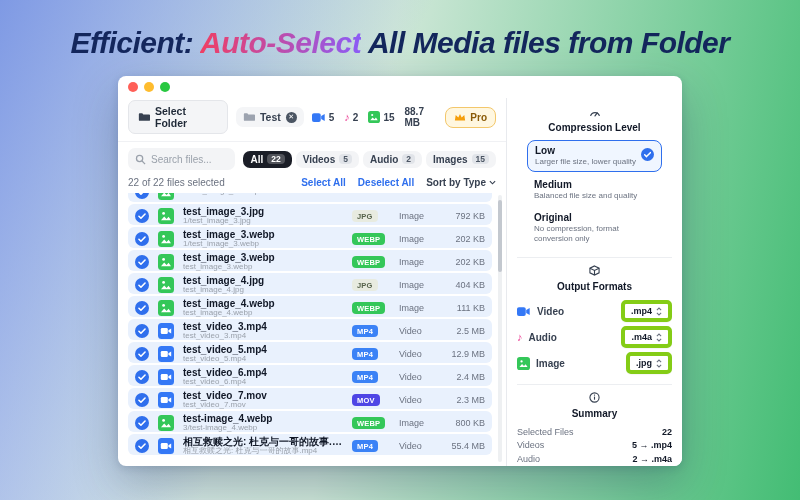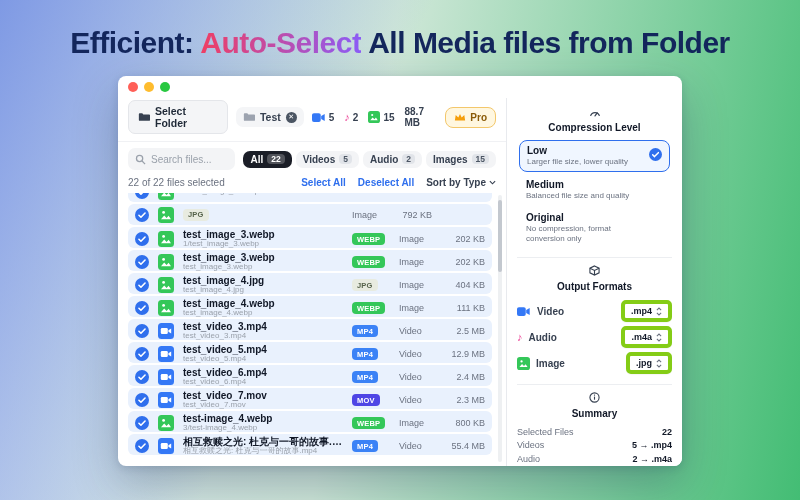--- a/index.html
+++ b/index.html
@@ -5,21 +5,21 @@
   * { box-sizing: border-box; margin: 0; padding: 0; }
   html,body { width:800px; height:500px; overflow:hidden; }
   body {
     font-family:"Liberation Sans","DejaVu Sans",sans-serif;
     background-image:
       linear-gradient(115deg, rgba(110,140,225,.85) 0%, rgba(110,140,225,0) 42%),
       linear-gradient(100deg, #dfe8f6 0%, #cfe7d8 45%, #43bd74 100%);
   }
   
   .headline { text-align:center; padding-top:26px; font-size:30px; font-weight:800;
-    letter-spacing:-.5px; color:#13265c; }
+    letter-spacing:-.5px; color:#13265c;font-style:italic; }
   .headline .hl { background:linear-gradient(90deg, var(--highlight-from,#ef3e63), var(--highlight-to,#8b5cf6));
     -webkit-background-clip:text; background-clip:text; color:transparent; }
   
   .window { width:564px; height:390px; margin:16px auto 0; background:#fff; border-radius:8px;
     box-shadow:0 18px 45px rgba(20,40,80,.30), 0 2px 8px rgba(20,40,80,.15); overflow:hidden;
     display:flex; flex-direction:column; }
   .titlebar { height:22px; display:flex; align-items:center; gap:6px; padding:0 10px; flex:none; }
   .dot { width:10px; height:10px; border-radius:50%; }
   .dot.red{background:#ff5f57}.dot.yellow{background:#febc2e}.dot.green{background:#28c840}
   .main { flex:1; display:flex; min-height:0; }
@@ -69,21 +69,21 @@
   .b-mp4 { background:var(--blue,#3b82f6); color:#fff; }
   .b-mov { background:var(--indigo,#4f46e5); color:#fff; }
   .f-kind { font-size:9px; color:#6b7280; }
   .f-size { font-size:9px; color:#6b7280; text-align:right; white-space:nowrap; }
   .scrollbar { position:absolute; right:4px; top:2px; bottom:4px; width:4px; background:#eef0f2; border-radius:2px; }
   .scroll-thumb { position:absolute; top:5px; width:4px; height:72px; background:#c3c8cf; border-radius:2px; cursor:grab; }
   
   .sidebar { width:176px; flex:none; border-left:1px solid #e8eaee; padding:9px 10px; background:#fff;
     display:flex; flex-direction:column; overflow:hidden; }
   .section-title { display:flex; align-items:center; gap:5px; font-size:10px; font-weight:800; color:#111827; margin:1px 0 4px;flex-direction:column; }
-  .opt-card { position:relative; border-radius:8px; padding:4px 7px; margin:3px 2px; cursor:pointer; }
+  .opt-card { position:relative; border-radius:8px; padding:4px 7px; margin:3px 10px; cursor:pointer; }
   .opt-card.selected { border:1.5px solid var(--accent,#2f6fed); background:#f0f6ff; }
   .o-name { font-size:10px; font-weight:700; color:#111827; }
   .o-desc { font-size:8px; color:#6b7280; line-height:1.25; margin-top:1px; padding-right:14px; }
   .sel-check { position:absolute; right:7px; top:7px; }
   .divider { height:1px; background:#eceef1; margin:6px 0; flex:none; }
   .fmt-row { display:flex; align-items:center; margin:4px 0; }
   .fmt-left { display:flex; align-items:center; gap:6px; font-size:10px; font-weight:600; color:#374151; }
   .select-box { margin-left:auto; display:inline-flex; align-items:center; gap:4px; border:4px solid #84cc16;
     border-radius:5px; padding:2px 6px; font-size:9px; font-weight:700; color:#111827; background:#fff; cursor:pointer;
     box-shadow:0 1px 1px rgba(0,0,0,.04); }
@@ -241,20 +241,24 @@
                 </svg>
     </span>
     <span>
       <svg width="16" height="16" viewBox="0 0 16 16">
                   <rect width="16" height="16" rx="3.5" fill="#34c759"></rect>
                   <circle cx="5.6" cy="5.4" r="1.4" fill="#fff"></circle>
                   <path d="M3 12.2l3.2-3.6 2.4 2.4 2-2.2 2.4 3.4z" fill="#fff"></path>
                 </svg>
     </span>
 
+    <span class="f-text">
+      <div class="f-name">test_image_3.jpg</div>
+      <div class="f-path">1/test_image_3.jpg</div>
+    </span>
     <span class="f-badge b-jpg">JPG</span>
     <span class="f-kind">Image</span>
     <span class="f-size">792 KB</span>
   </div>
             <div class="file-row">
     <span>
       <svg width="14" height="14" viewBox="0 0 16 16">
                   <circle cx="8" cy="8" r="8" fill="#2f6fed"></circle>
                   <path d="M4.5 8.3l2.3 2.3 4.7-4.9" stroke="#fff" stroke-width="1.8" fill="none" stroke-linecap="round" stroke-linejoin="round"></path>
                 </svg>

